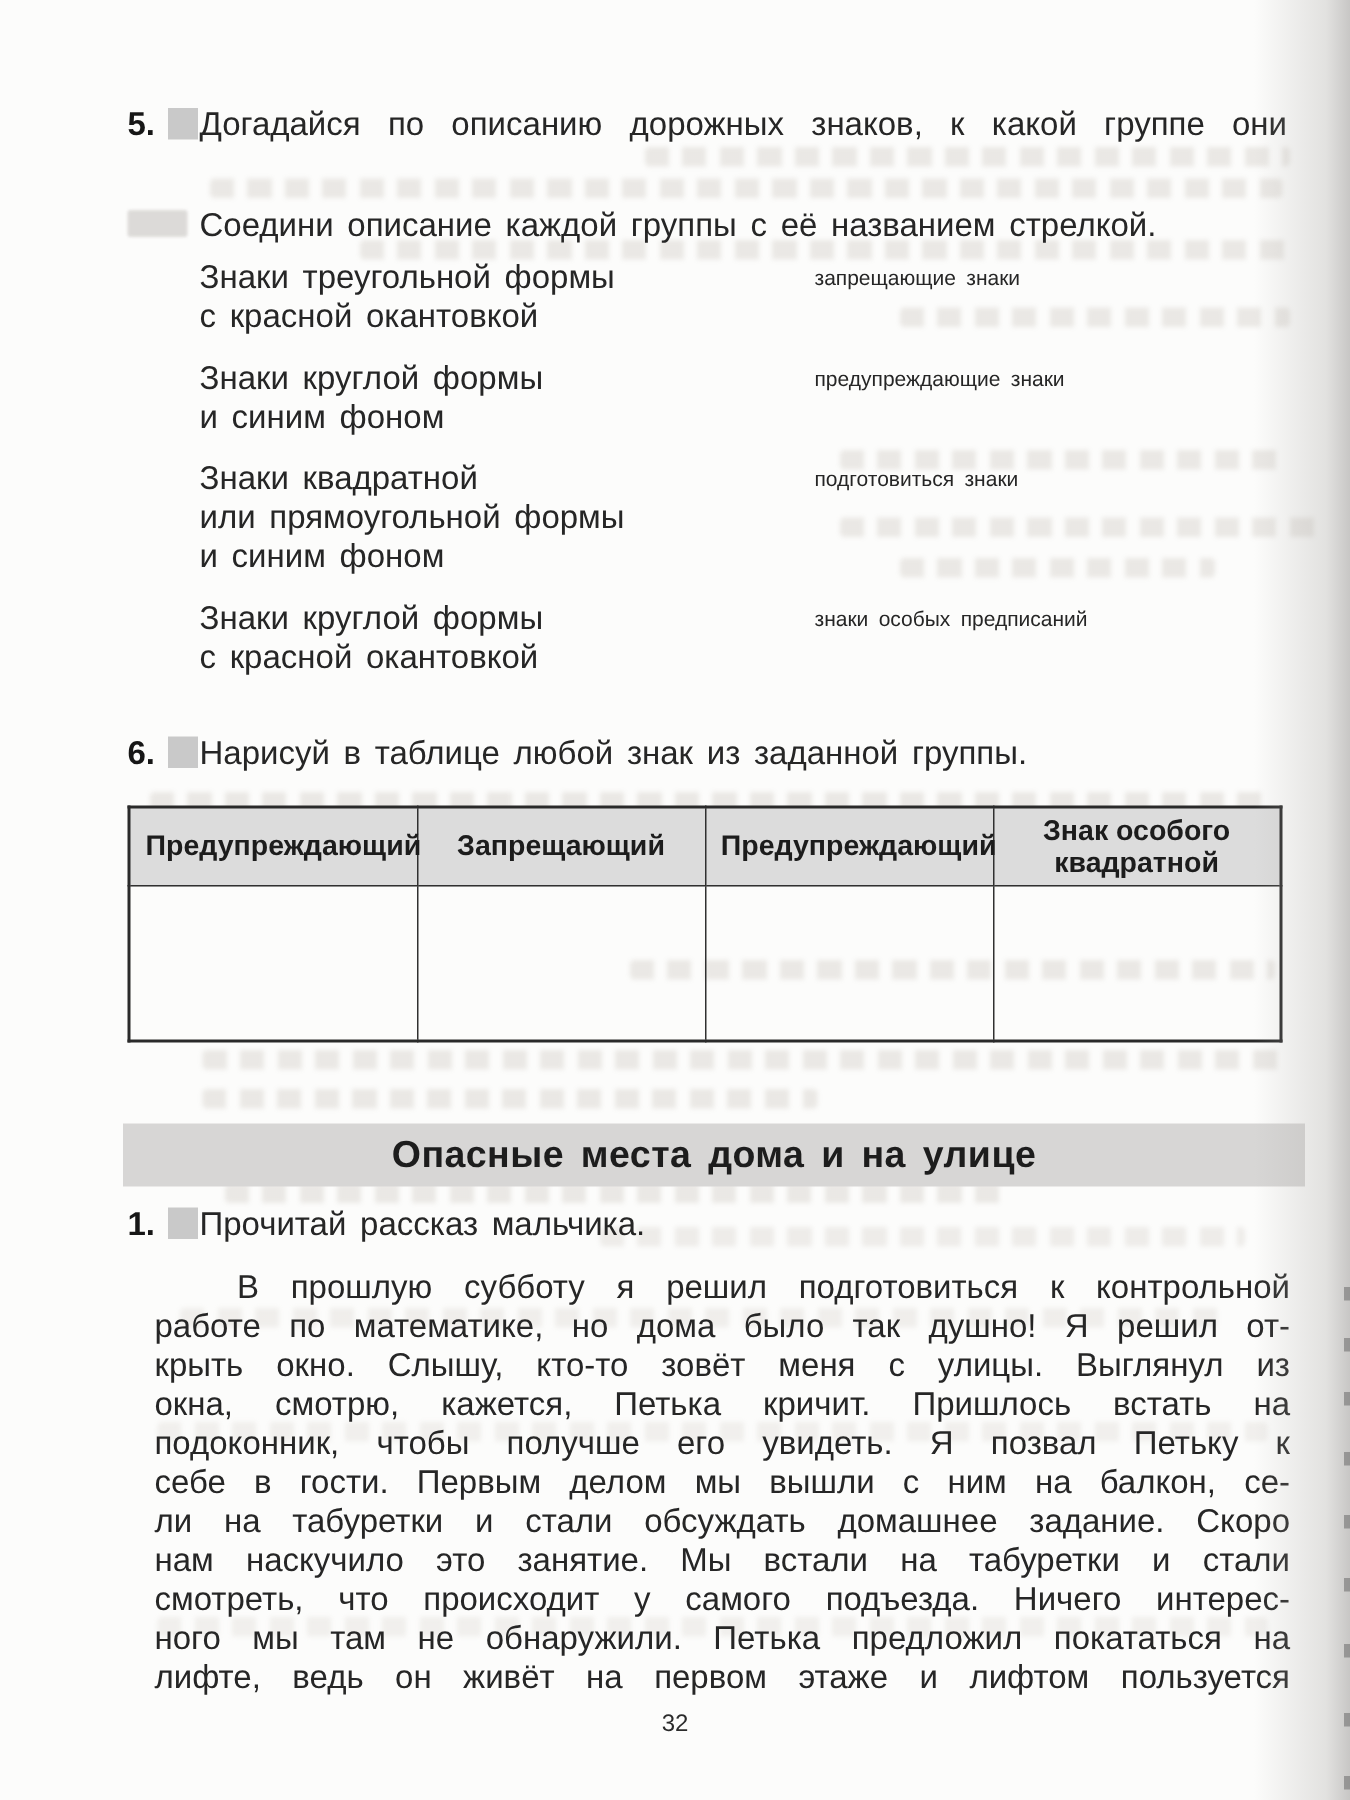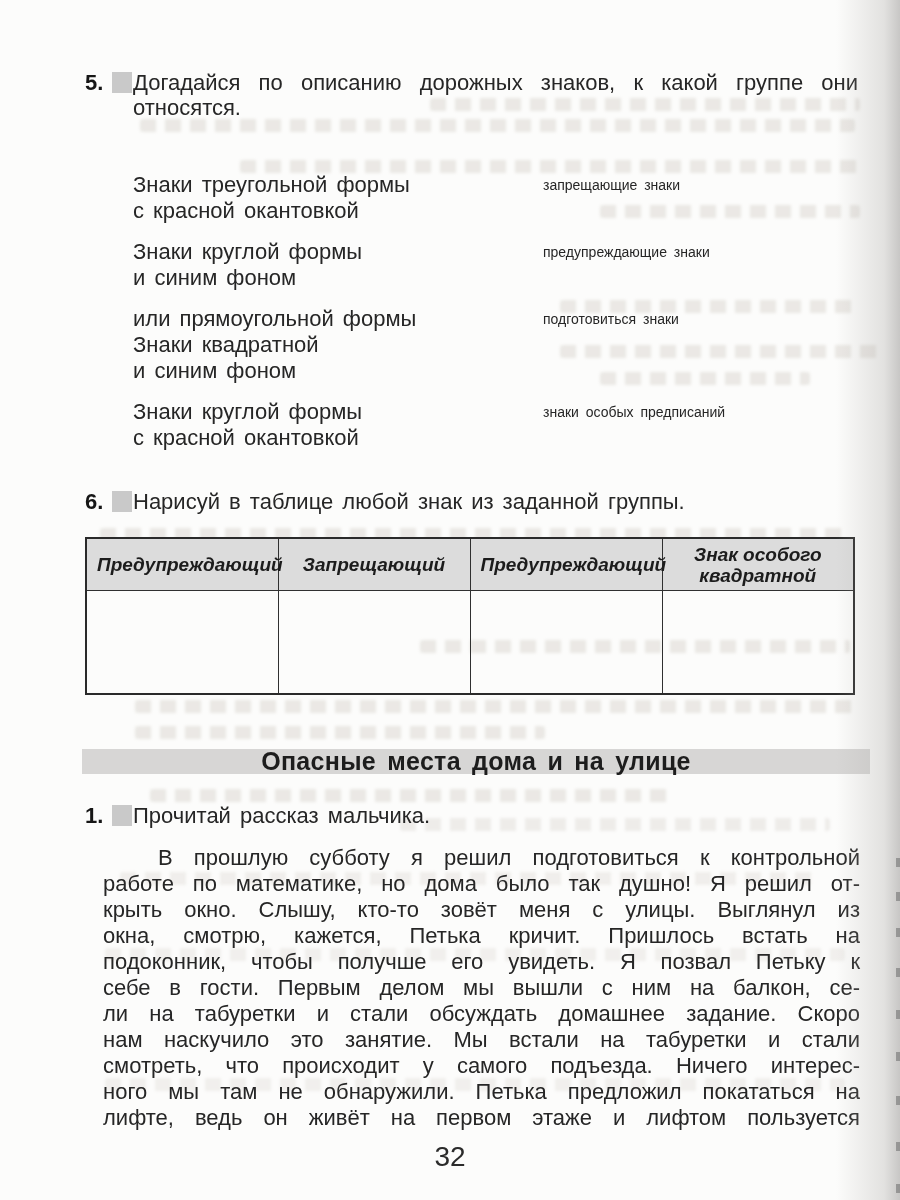--- a/index.html
+++ b/index.html
@@ -33,39 +33,39 @@
   .ttext{flex:1;font-size:22px;line-height:25px;}
   .jl{text-align:justify;text-align-last:justify;}
   .ln{word-spacing:3px;}
   .matching{position:absolute;top:172px;left:133px;right:45px;}
   .match-row{display:flex;margin-bottom:15px;}
   .match-left{width:410px;font-size:22px;line-height:26px;word-spacing:3px;}
   .match-right{flex:1;font-size:14px;line-height:26px;word-spacing:3px;}
   
   .signs-table{position:absolute;top:537px;left:85px;width:770px;border-collapse:collapse;table-layout:fixed;}
   .signs-table th,.signs-table td{border:1.5px solid #303030;}
-  .signs-table{border:2px solid #2a2a2a;font-style:italic;}
+  .signs-table{border:2px solid #2a2a2a;}
   .signs-table th{
     height:47px;background:#dcdcdc;
     font-size:19px;line-height:21px;font-weight:700;color:#1c1c1c;
     text-align:center;vertical-align:middle;padding:2px 10px;
   }
   .signs-table td{height:100px;background:transparent;}
   
   .section-bar{
-    position:absolute;top:749px;left:82px;right:30px;height:25px;
+    position:absolute;top:749px;left:82px;right:30px;height:42px;
     background:#d7d6d5;
     display:flex;align-items:center;justify-content:center;
     font-size:25px;font-weight:700;color:#1d1d1d;letter-spacing:.3px;word-spacing:4px;
   }
   
   .story{position:absolute;top:845px;left:103px;width:757px;font-size:22px;line-height:26px;}
   .story .jl{text-align:justify;text-align-last:justify;}
   .story .indent{padding-left:55px;}
-  .pagenum{position:absolute;top:1141px;left:0;right:0;text-align:center;font-size:28px;color:#2b2b2b;}
+  .pagenum{position:absolute;top:1141px;left:0;right:0;text-align:center;font-size:16px;color:#2b2b2b;}
 </style>
 </head>
 <body>
 
 <div class="page">
 
   <div class="ghost" style="top:98px;left:430px;width:430px;"></div>
   <div class="ghost" style="top:119px;left:140px;width:715px;"></div>
   <div class="ghost" style="top:160px;left:240px;width:620px;"></div>
   <div class="ghost" style="top:205px;left:600px;width:260px;"></div>
@@ -81,44 +81,49 @@
   <div class="ghost" style="top:818px;left:400px;width:430px;opacity:.32;"></div>
   <div class="ghost" style="top:872px;left:120px;width:700px;opacity:.28;"></div>
   <div class="ghost" style="top:948px;left:105px;width:740px;opacity:.26;"></div>
   <div class="ghost" style="top:1078px;left:105px;width:740px;opacity:.26;"></div>
 
   <div class="task-row" style="top:70px;">
     <span class="num">5.</span>
     <span class="badge"></span>
     <div class="ttext">
       <div class="jl">Догадайся по описанию дорожных знаков, к какой группе они</div>
-      <div class="ln">относятся.</div>
     </div>
   </div>
 
+  <div class="task-row" style="top:137px;">
+    <span class="marker">
+        <span class="smudge"></span>
+      </span>
+    <div class="ttext ln">Соедини описание каждой группы с её названием стрелкой.</div>
+  </div>
 
   <div class="matching">
     <div class="match-row">
       <div class="match-left">
         <div>Знаки треугольной формы</div>
         <div>с красной окантовкой</div>
       </div>
       <div class="match-right">запрещающие знаки</div>
     </div>
     <div class="match-row">
       <div class="match-left">
         <div>Знаки круглой формы</div>
         <div>и синим фоном</div>
       </div>
       <div class="match-right">предупреждающие знаки</div>
     </div>
     <div class="match-row">
       <div class="match-left">
+        <div>Знаки квадратной</div>
         <div>или прямоугольной формы</div>
-        <div>Знаки квадратной</div>
         <div>и синим фоном</div>
       </div>
       <div class="match-right">подготовиться знаки</div>
     </div>
     <div class="match-row">
       <div class="match-left">
         <div>Знаки круглой формы</div>
         <div>с красной окантовкой</div>
       </div>
       <div class="match-right">знаки особых предписаний</div>

